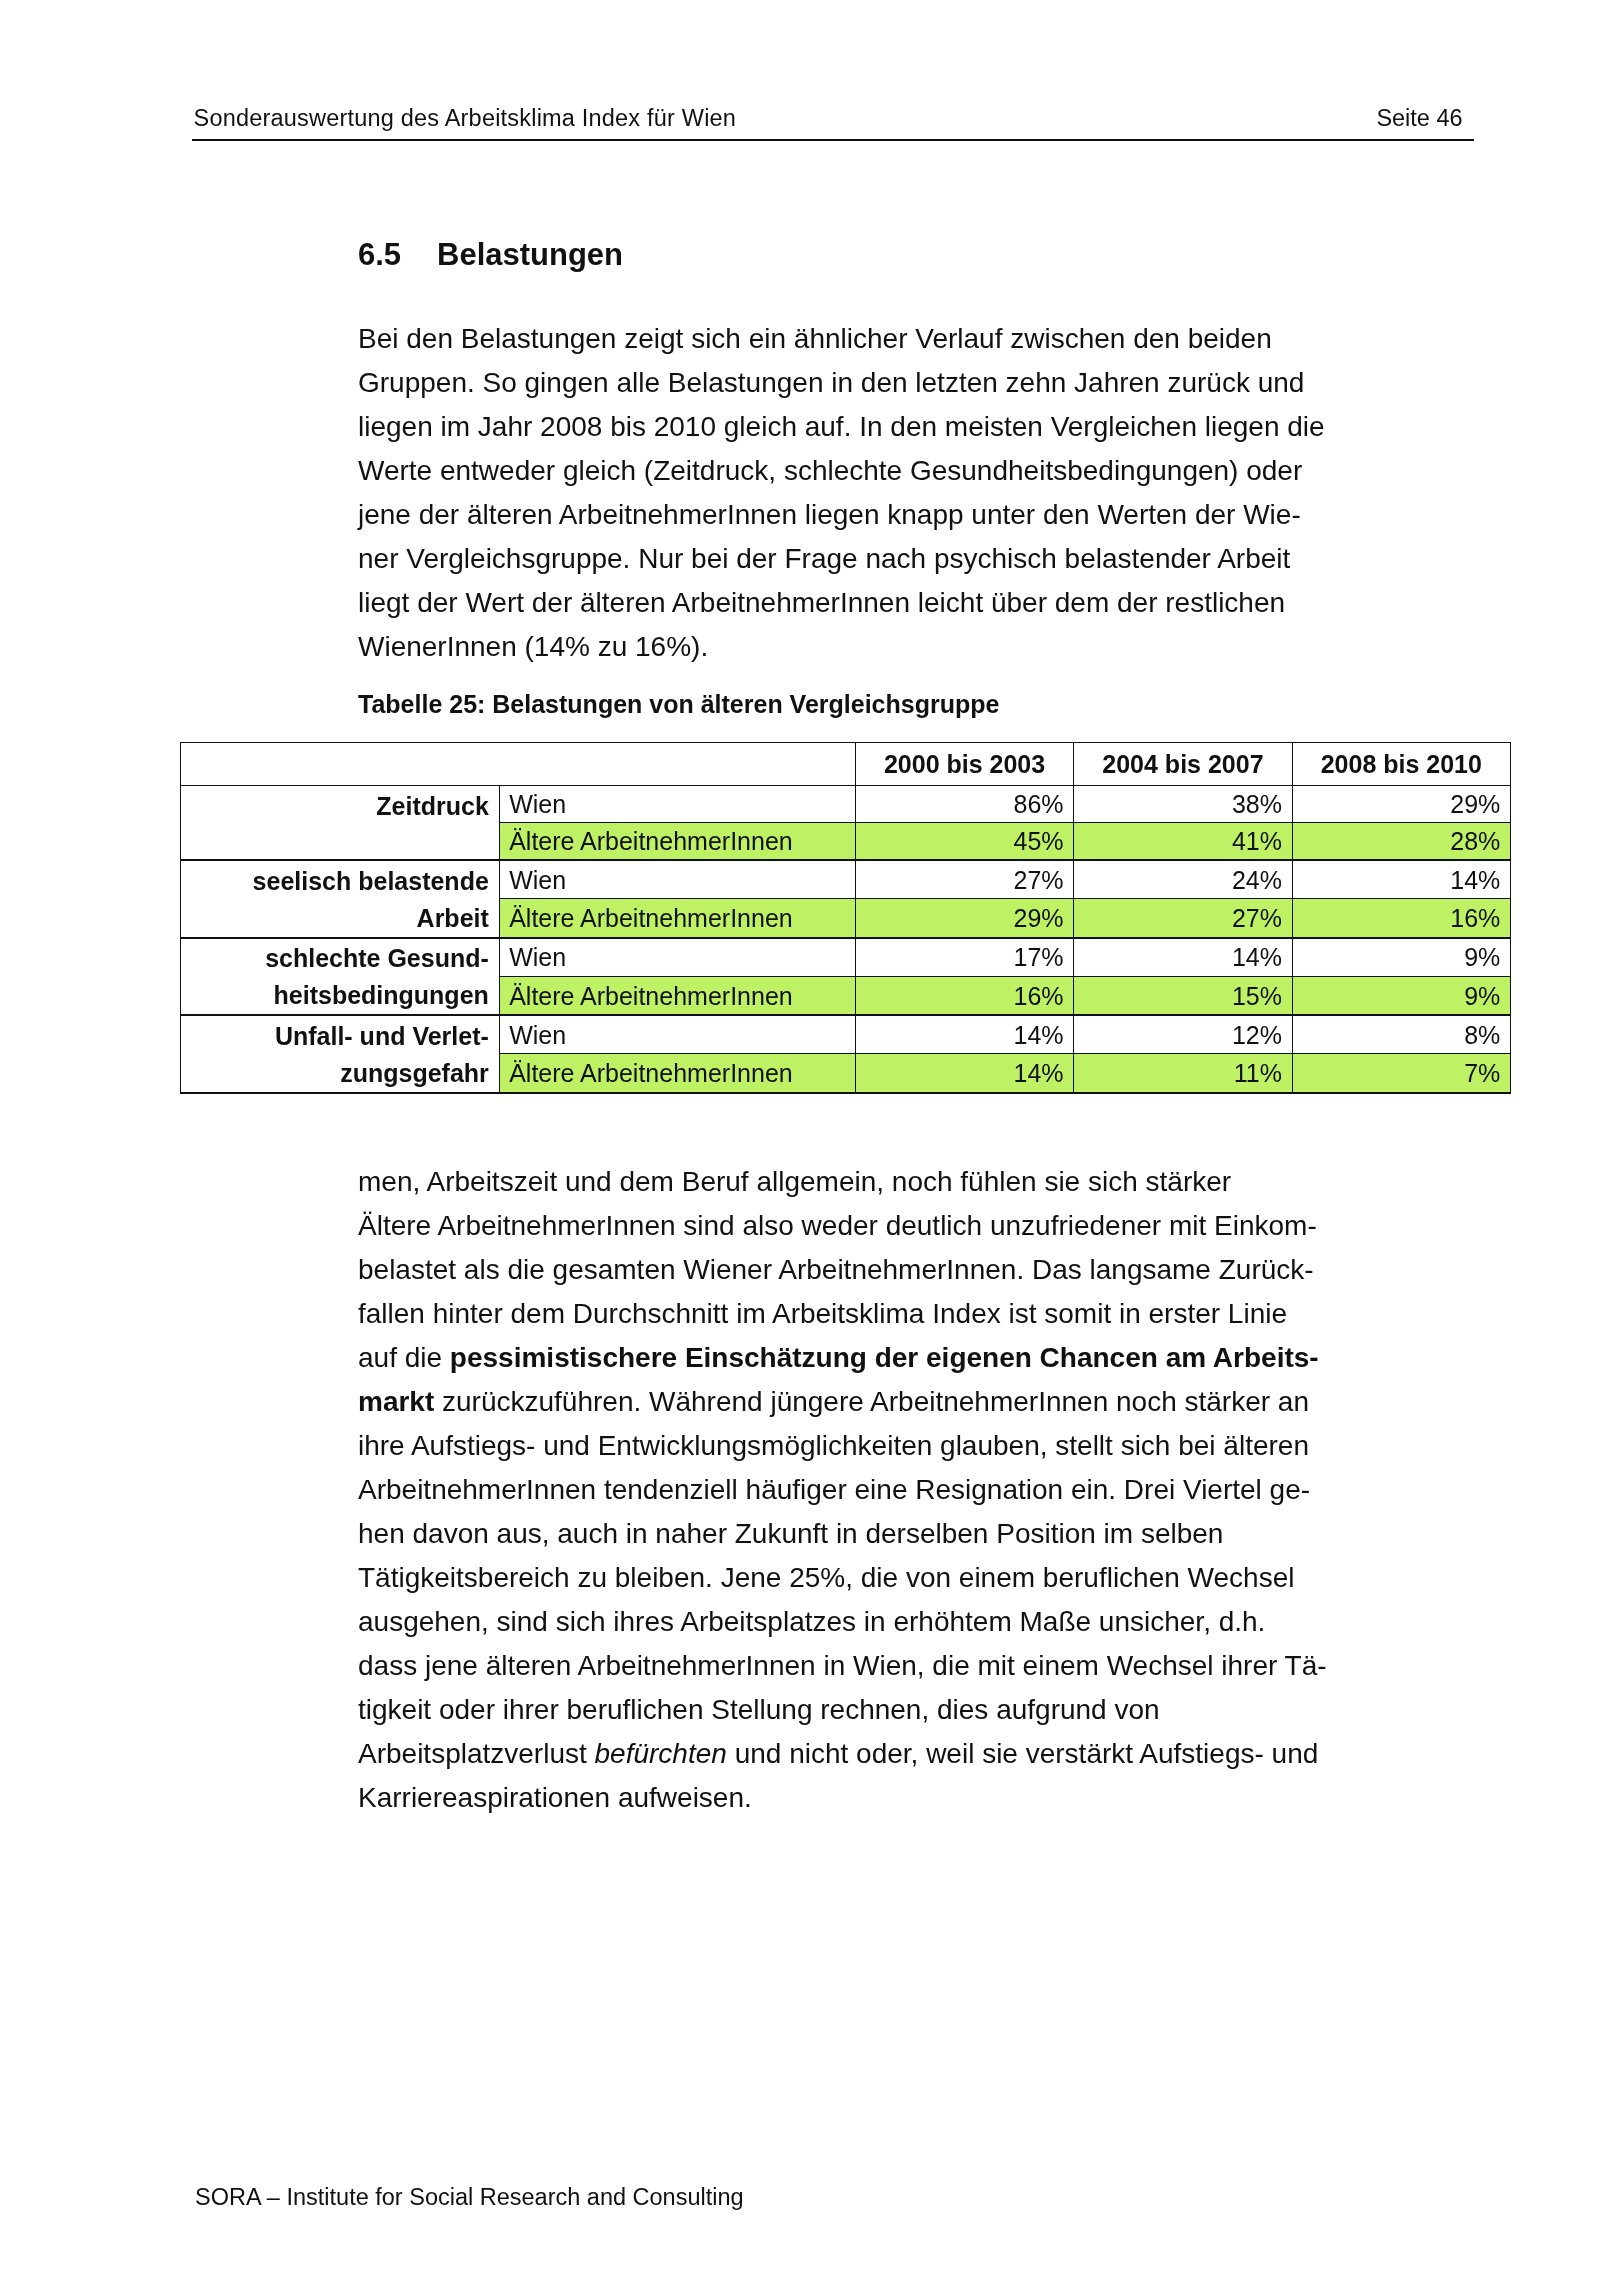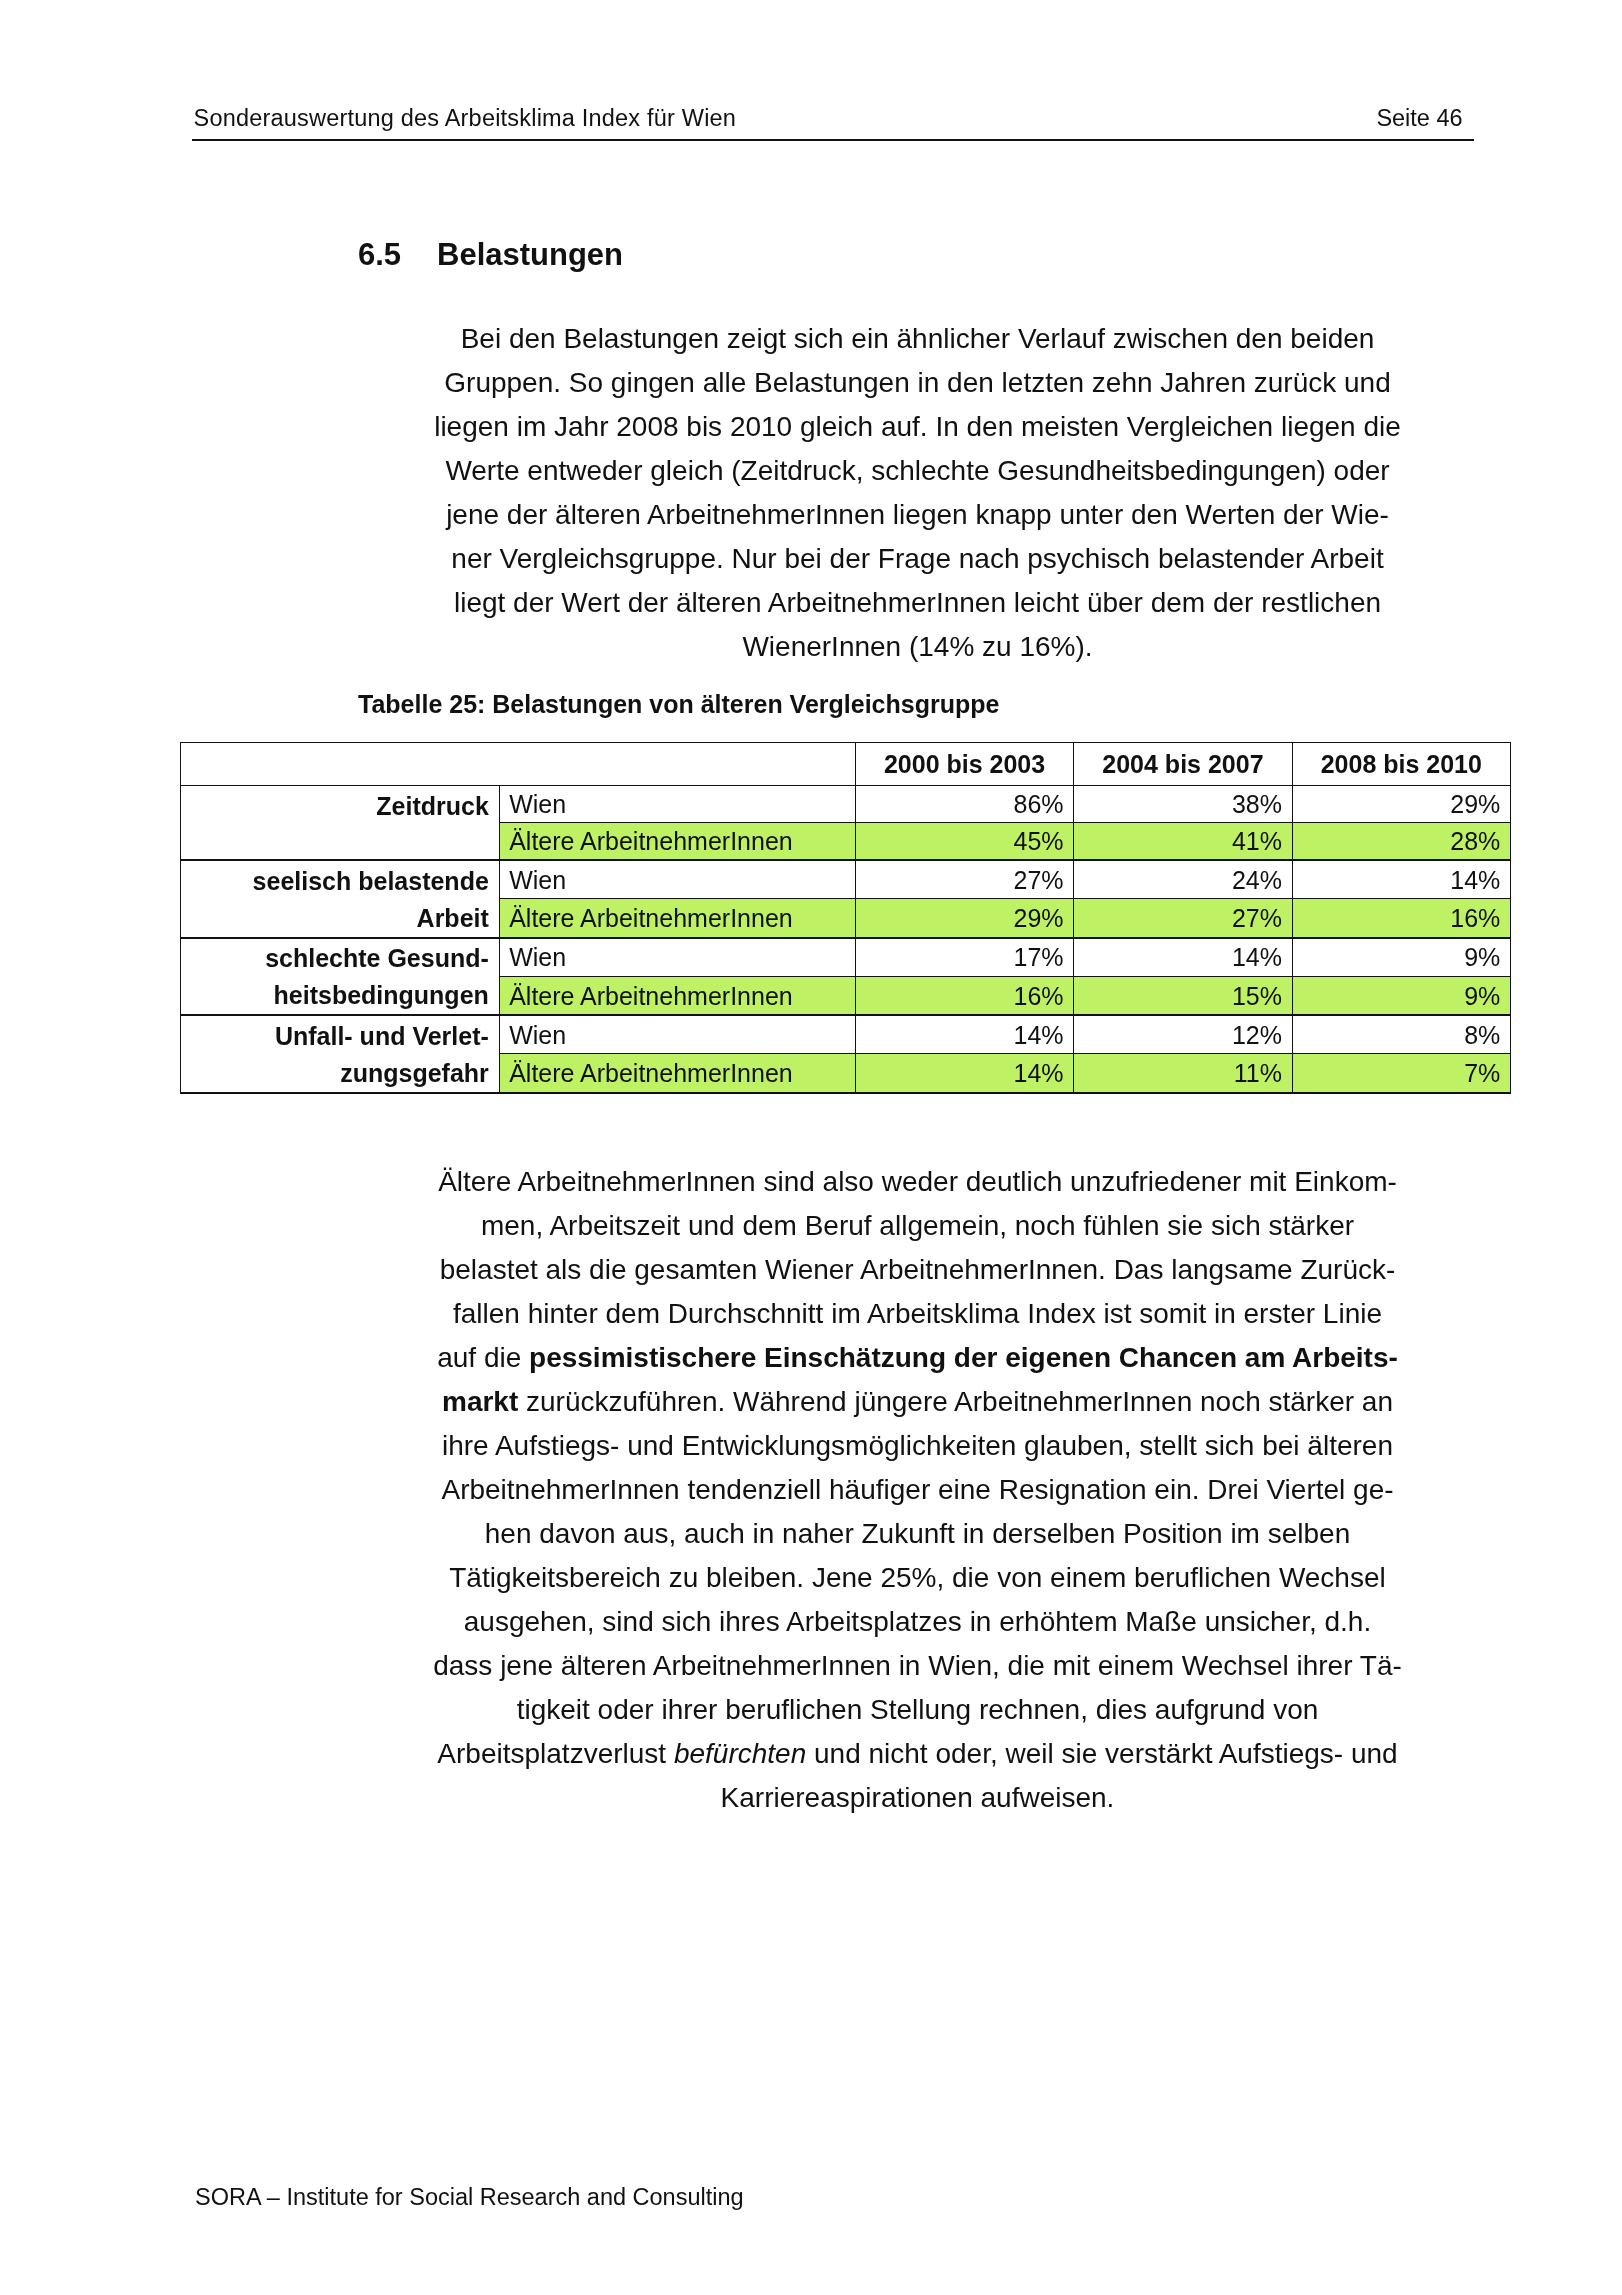--- a/index.html
+++ b/index.html
@@ -7,21 +7,21 @@
          font-family: "Liberation Sans", "DejaVu Sans", sans-serif; color: #111; }
   .header { position: absolute; left: 192px; top: 102px; width: 1282px; height: 37px;
             border-bottom: 2.4px solid #111; }
   .header .left { position: absolute; left: 1.6px; top: 3.2px; font-size: 23.5px; letter-spacing: 0.2px; }
   .header .right { position: absolute; right: 11.4px; top: 3.2px; font-size: 23.5px; }
   .heading { position: absolute; left: 358px; top: 237px; font-size: 31px; font-weight: bold; }
   .heading .num { display: inline-block; width: 79px; }
   .para { position: absolute; left: 358px; width: 1119px; font-size: 28px; line-height: 44px; }
   .p1 { top: 317px; }
   .p2 { top: 1160px; }
-  .para .line { display: block; white-space: nowrap; text-align: center; }
+  .para .line { display: block; white-space: nowrap; }
   .caption { position: absolute; left: 358px; top: 690px; font-size: 25px; font-weight: bold; }
   table.data { position: absolute; left: 180px; top: 742px; width: 1331px;
                border-collapse: collapse; font-size: 25px; }
   table.data td, table.data th { padding: 0 9.7px; height: 36px; line-height: 36px;
                                   border: 1.6px solid #111; }
   table.data th { font-weight: bold; text-align: center; height: 42px; }
   table.data td.cat { font-weight: bold; text-align: right; vertical-align: top;
                       line-height: 37px; padding-top: 1.6px; border-right: 1.6px solid #111; }
   table.data td.grp { text-align: left; width: 336px; }
   table.data td.val { text-align: right; width: 198px; }
@@ -127,22 +127,22 @@
       <tr class="alt group-end">
         <td class="grp">Ältere ArbeitnehmerInnen</td>
         <td class="val">14%</td>
         <td class="val">11%</td>
         <td class="val">7%</td>
       </tr>
     </tbody>
 </table>
 
 <div class="para p2" id="p2">
+    <span class="line"><span>men, Arbeitszeit und dem Beruf allgemein, noch fühlen sie sich stärker</span></span>
     <span class="line"><span>Ältere ArbeitnehmerInnen sind also weder deutlich unzufriedener mit Einkom-</span></span>
-    <span class="line"><span>men, Arbeitszeit und dem Beruf allgemein, noch fühlen sie sich stärker</span></span>
     <span class="line"><span>belastet als die gesamten Wiener ArbeitnehmerInnen. Das langsame Zurück-</span></span>
     <span class="line"><span>fallen hinter dem Durchschnitt im Arbeitsklima Index ist somit in erster Linie</span></span>
     <span class="line"><span>auf die </span><b>pessimistischere Einschätzung der eigenen Chancen am Arbeits-</b></span>
     <span class="line"><b>markt</b><span> zurückzuführen. Während jüngere ArbeitnehmerInnen noch stärker an</span></span>
     <span class="line"><span>ihre Aufstiegs- und Entwicklungsmöglichkeiten glauben, stellt sich bei älteren</span></span>
     <span class="line"><span>ArbeitnehmerInnen tendenziell häufiger eine Resignation ein. Drei Viertel ge-</span></span>
     <span class="line"><span>hen davon aus, auch in naher Zukunft in derselben Position im selben</span></span>
     <span class="line"><span>Tätigkeitsbereich zu bleiben. Jene 25%, die von einem beruflichen Wechsel</span></span>
     <span class="line"><span>ausgehen, sind sich ihres Arbeitsplatzes in erhöhtem Maße unsicher, d.h.</span></span>
     <span class="line"><span>dass jene älteren ArbeitnehmerInnen in Wien, die mit einem Wechsel ihrer Tä-</span></span>

